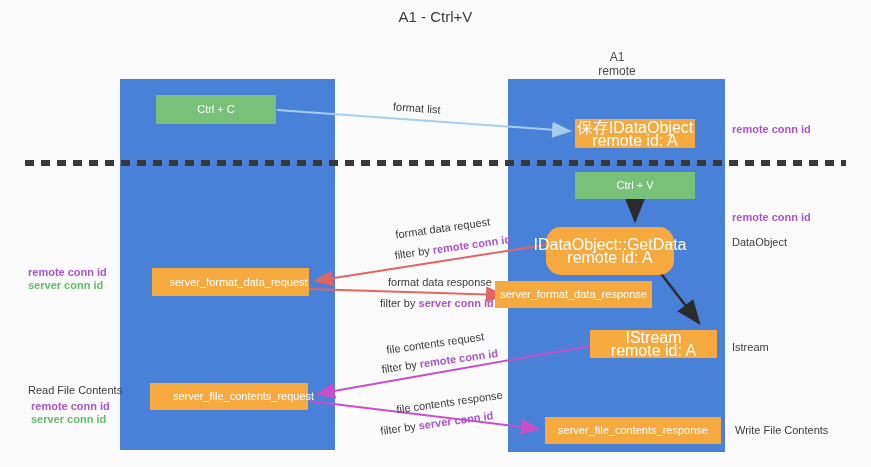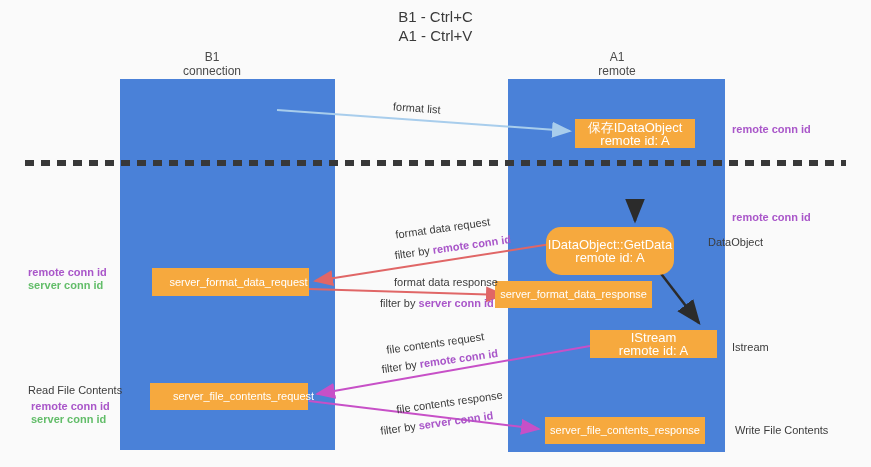--- a/index.html
+++ b/index.html
@@ -10,21 +10,21 @@
   *{margin:0;padding:0;box-sizing:border-box;}
   body{background:#e9e9e9;font-family:"Liberation Sans","DejaVu Sans",sans-serif;}
   .canvas{position:relative;width:871px;height:467px;background:#fafafa;overflow:hidden;}
   .title{position:absolute;top:7px;left:0;width:871px;text-align:center;font-size:15px;line-height:19px;color:#3a3a3a;}
   .lane-header{position:absolute;font-size:12px;line-height:14px;color:#4a4a4a;text-align:center;}
   .lane{position:absolute;background:var(--lane_blue);}
   .box{position:absolute;display:flex;flex-direction:column;align-items:center;justify-content:center;
        color:#fff;font-size:11px;line-height:13px;text-align:center;white-space:nowrap;}
   .box.orange{background:var(--box_orange);}
   .box.green{background:var(--box_green);}
-  .box.two-line{font-size:13px;}
+  .box.two-line{font-size:16px;}
   .dashed{position:absolute;left:25px;top:160px;width:821px;height:6px;
           background:repeating-linear-gradient(90deg,#383838 0 9px,transparent 9px 16px);}
   .ann{position:absolute;font-size:11px;color:#3c3c3c;white-space:nowrap;transform-origin:center;}
   .ann .purple{color:var(--purple_text);font-weight:bold;}
   .side{position:absolute;font-size:11px;white-space:nowrap;color:#3c3c3c;}
   .side.purple{color:var(--purple_text);font-weight:bold;}
   .side.green{color:var(--green_text);font-weight:bold;}
   svg.arrows{position:absolute;left:0;top:0;width:871px;height:467px;pointer-events:none;}
   .l-blue{stroke:var(--arrow_blue);stroke-width:2;}
   .l-black{stroke:var(--arrow_black);stroke-width:2.5;}
@@ -32,28 +32,23 @@
   .l-mag{stroke:var(--arrow_magenta);stroke-width:2;}
   .f-blue{fill:var(--arrow_blue);} .f-black{fill:var(--arrow_black);}
   .f-red{fill:var(--arrow_red);} .f-mag{fill:var(--arrow_magenta);}
 </style>
 </head>
 <body>
 
 <div class="canvas">
 
   <div class="title">
-    <div>B1 - Ctrl+C</div>
     <div>A1 - Ctrl+V</div>
   </div>
 
-  <div class="lane-header" style="left:162px;top:50px;width:100px;">
-    <div>B1</div>
-    <div>connection</div>
-  </div>
   <div class="lane-header" style="left:567px;top:50px;width:100px;">
     <div>A1</div>
     <div>remote</div>
   </div>
 
   <div class="lane" style="left:120px;top:79px;width:215px;height:371px;"></div>
   <div class="lane" style="left:508px;top:79px;width:217px;height:373px;"></div>
 
   <div class="dashed"></div>
 
@@ -74,26 +69,32 @@
     </defs>
     <line class="l-blue" x1="277" y1="110" x2="570" y2="131" marker-end="url(#mBlue)"></line>
     <line class="l-black" x1="635" y1="200" x2="635" y2="221" marker-end="url(#mBlack)"></line>
     <line class="l-black" x1="649" y1="258" x2="699" y2="323" marker-end="url(#mBlack)"></line>
     <line class="l-red" x1="570" y1="241" x2="315" y2="281" marker-end="url(#mRed)"></line>
     <line class="l-red" x1="309" y1="289" x2="504" y2="295" marker-end="url(#mRed)"></line>
     <line class="l-mag" x1="590" y1="346" x2="317" y2="394" marker-end="url(#mMag)"></line>
     <line class="l-mag" x1="309" y1="401" x2="539" y2="429" marker-end="url(#mMag)"></line>
   </svg>
 
+  <div class="box green" style="left:156px;top:95px;width:120px;height:29px;">
+    <div>Ctrl + C</div>
+  </div>
 
   <div class="box orange two-line" style="left:575px;top:119px;width:120px;height:29px;">
     <div>保存IDataObject</div>
     <div>remote id: A</div>
   </div>
 
+  <div class="box green" style="left:575px;top:172px;width:120px;height:27px;">
+    <div>Ctrl + V</div>
+  </div>
 
   <div class="box orange two-line" style="left:546px;top:227px;width:128px;height:48px;border-radius:15px;">
     <div>IDataObject::GetData</div>
     <div>remote id: A</div>
   </div>
 
   <div class="box orange" style="left:152px;top:268px;width:157px;height:28px;padding-left:16px;">
     <div>server_format_data_request</div>
   </div>
 
@@ -103,41 +104,41 @@
 
   <div class="box orange two-line" style="left:590px;top:330px;width:127px;height:28px;">
     <div>IStream</div>
     <div>remote id: A</div>
   </div>
 
   <div class="box orange" style="left:150px;top:383px;width:158px;height:27px;padding-left:29px;">
     <div>server_file_contents_request</div>
   </div>
 
-  <div class="box orange" style="left:545px;top:417px;width:160px;height:27px;">
+  <div class="box orange" style="left:545px;top:417px;width:176px;height:27px;">
     <div>server_file_contents_response</div>
   </div>
 
   <div class="ann" style="left:393px;top:102px;transform:rotate(4deg);">format list</div>
 
   <div class="ann" style="left:395px;top:222px;transform:rotate(-8deg);">format data request</div>
   <div class="ann" style="left:394px;top:241px;transform:rotate(-8deg);"><span>filter by </span><span class="purple">remote conn id</span></div>
 
-  <div class="ann" style="left:388px;top:276px;margin-left:6px;">format data response</div>
+  <div class="ann" style="left:388px;top:276px;">format data response</div>
   <div class="ann" style="left:380px;top:297px;"><span>filter by </span><span class="purple">server conn id</span></div>
 
   <div class="ann" style="left:386px;top:337px;transform:rotate(-8deg);">file contents request</div>
   <div class="ann" style="left:381px;top:355px;transform:rotate(-8deg);"><span>filter by </span><span class="purple">remote conn id</span></div>
 
   <div class="ann" style="left:396px;top:396px;transform:rotate(-8deg);">file contents response</div>
   <div class="ann" style="left:380px;top:417px;transform:rotate(-8deg);"><span>filter by </span><span class="purple">server conn id</span></div>
 
   <div class="side purple" style="left:732px;top:123px;">remote conn id</div>
   <div class="side purple" style="left:732px;top:211px;">remote conn id</div>
-  <div class="side" style="left:708px;top:236px;text-align:right;">DataObject</div>
+  <div class="side" style="left:732px;top:236px;text-align:right;">DataObject</div>
   <div class="side" style="left:732px;top:341px;">Istream</div>
   <div class="side" style="left:735px;top:424px;">Write File Contents</div>
 
   <div class="side purple" style="left:28px;top:266px;">remote conn id</div>
   <div class="side green" style="left:28px;top:279px;">server conn id</div>
   <div class="side" style="left:28px;top:384px;">Read File Contents</div>
   <div class="side purple" style="left:31px;top:400px;">remote conn id</div>
   <div class="side green" style="left:31px;top:413px;">server conn id</div>
 
 </div>

